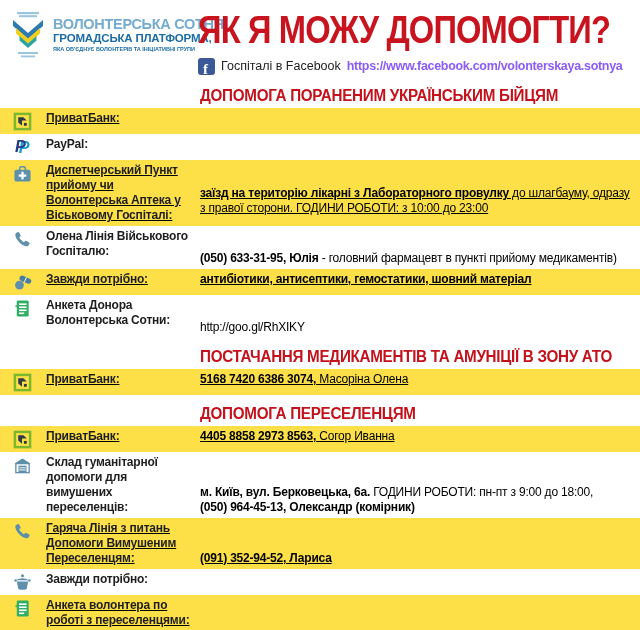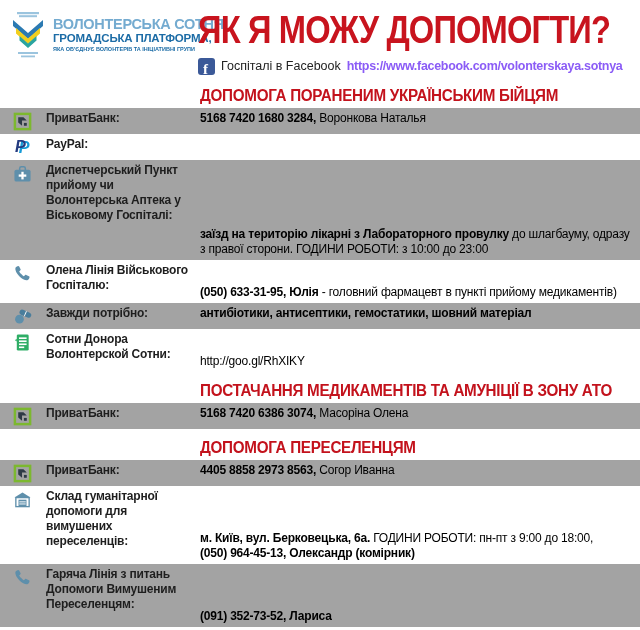--- a/index.html
+++ b/index.html
@@ -30,32 +30,32 @@
   .fb-icon span { position:absolute; bottom:-3px; left:5px; font-weight:bold; font-size:15px; font-family:"Liberation Serif",serif; }
   .fb-label { font-size:12.5px; color:#222; }
   .fb-url { font-size:12.5px; font-weight:bold; color:#8b5cf6; letter-spacing:-0.3px; }
   
   .section-heading {
     color:#c3121c; font-weight:bold; font-size:16px; line-height:19px;
     letter-spacing:-0.3px; white-space:nowrap; margin:9px 0 3px 200px;
     transform:scaleX(0.95); transform-origin:left center;
   }
   .row { display:flex; align-items:flex-start; padding:3px 8px 3px 0; }
-  .row.stripe { background:#a3a3a3; }
+  .row.stripe { background:#fde047;text-decoration:underline; }
   .icon-cell { width:46px; flex:none; padding-left:13px; padding-top:1px; }
   .icon-cell svg { display:block; }
   .label {
     width:154px; flex:none; font-weight:bold; font-size:12px; line-height:15px;
     color:#1e1e1e; letter-spacing:-0.2px; padding-right:6px;
   }
   .value { flex:1; min-width:0; font-size:12px; line-height:15px; color:#000; letter-spacing:-0.2px; }
   .value .b { font-weight:bold; }
   .vshift1 { margin-top:22px; }
-  .vshift2 { margin-top:42px; }
-  .vshift3 { margin-top:64px; }
+  .vshift2 { margin-top:30px; }
+  .vshift3 { margin-top:23px; }
 </style>
 </head>
 <body>
 
 <div class="header">
   <div class="logo-wrap">
     <svg class="logo-mark" viewBox="0 0 40 52">
       <rect x="9" y="3" width="22" height="2.2" fill="#9bc4de"></rect>
       <rect x="11" y="6.2" width="18" height="2" fill="#9bc4de"></rect>
       <path d="M5 11 L20 24 L35 11 L35 17 L20 30 L5 17 Z" fill="#2b7ab2"></path>
@@ -87,21 +87,20 @@
 
   <div class="row stripe">
     <div class="icon-cell">
         <svg width="19" height="19" viewBox="0 0 20 20">
           <rect x="2" y="2" width="16" height="16" fill="none" stroke="#7cb82f" stroke-width="2.6"></rect>
           <polygon points="5.5,5.5 11,5.5 14.5,9 9.5,9 9.5,14.5 5.5,11" fill="#2e3a45"></polygon>
           <rect x="11.5" y="11.5" width="3" height="3" fill="#2e3a45"></rect>
         </svg>
       </div>
     <div class="label">ПриватБанк:</div>
-    <div class="value"><span class="b">5168 7420 1680 3284,</span><span> Воронкова Наталья</span></div>
   </div>
 
   <div class="row">
     <div class="icon-cell">
         <svg width="19" height="19" viewBox="0 0 20 20">
           <text x="6" y="16" font-family="Liberation Sans" font-weight="bold" font-style="italic" font-size="17" fill="#179bd7">P</text>
           <text x="2" y="15" font-family="Liberation Sans" font-weight="bold" font-style="italic" font-size="17" fill="#243b80">P</text>
         </svg>
       </div>
     <div class="label">PayPal:</div>
@@ -148,21 +147,21 @@
     <div class="icon-cell">
         <svg width="19" height="19" viewBox="0 0 20 20">
           <rect x="4" y="1.5" width="12.5" height="17" rx="1.5" fill="#2fae66"></rect>
           <rect x="6.3" y="4.6" width="8" height="1.7" fill="#fff"></rect>
           <rect x="6.3" y="7.8" width="8" height="1.7" fill="#fff"></rect>
           <rect x="6.3" y="11" width="8" height="1.7" fill="#fff"></rect>
           <rect x="6.3" y="14.2" width="5.5" height="1.7" fill="#fff"></rect>
           <polygon points="4,6 2,7.5 4,9" fill="#2fae66"></polygon>
         </svg>
       </div>
-    <div class="label">Сотни Донора Волонтерской Сотни:</div>
+    <div class="label">Анкета Донора Волонтерська Сотни:</div>
     <div class="value vshift1"><span>http://goo.gl/RhXIKY</span></div>
   </div>
 </div>
 
 <div>
   <div class="section-heading">ПОСТАЧАННЯ МЕДИКАМЕНТІВ ТА АМУНІЦІЇ В ЗОНУ АТО</div>
 
   <div class="row stripe">
     <div class="icon-cell">
         <svg width="19" height="19" viewBox="0 0 20 20">
@@ -206,21 +205,21 @@
     <div class="value vshift2"><span class="b">м. Київ, вул. Берковецька, 6а.</span><span> ГОДИНИ РОБОТИ: пн-пт з 9:00 до 18:00,</span><br><span class="b">(050) 964-45-13, Олександр (комірник)</span></div>
   </div>
 
   <div class="row stripe">
     <div class="icon-cell">
         <svg width="19" height="19" viewBox="0 0 20 20">
           <path d="M5.6 2.1 C4.5 2.1 2.8 3.1 2.5 4.5 C2.1 6.4 3.7 10 6.6 12.9 C9.5 15.8 13.1 17.4 15 17 C16.4 16.7 17.4 15 17.4 13.9 C17.4 13.5 17.2 13.2 16.8 13 L13.9 11.5 C13.5 11.3 13.1 11.4 12.8 11.7 L11.5 13 C10.2 12.4 7.1 9.3 6.5 8 L7.8 6.7 C8.1 6.4 8.2 6 8 5.6 L6.5 2.7 C6.3 2.3 6 2.1 5.6 2.1 Z" fill="#5e8fab"></path>
         </svg>
       </div>
     <div class="label">Гаряча Лінія з питань Допомоги Вимушеним Переселенцям:</div>
-    <div class="value vshift2"><span class="b">(091) 352-73-52,  Лариса</span></div>
+    <div class="value vshift2"><span class="b">(091) 352-94-52,  Лариса</span></div>
   </div>
 
   <div class="row">
     <div class="icon-cell">
         <svg width="19" height="19" viewBox="0 0 20 20">
           <circle cx="10" cy="3" r="1.6" fill="#5e8fab"></circle>
           <path d="M3 7.5 Q10 3.5 17 7.5 Z" fill="#5e8fab"></path>
           <circle cx="2.8" cy="7.8" r="1.3" fill="#5e8fab"></circle>
           <circle cx="17.2" cy="7.8" r="1.3" fill="#5e8fab"></circle>
           <path d="M4 9 L5.6 16.8 Q10 18.6 14.4 16.8 L16 9 Z" fill="#5e8fab"></path>

